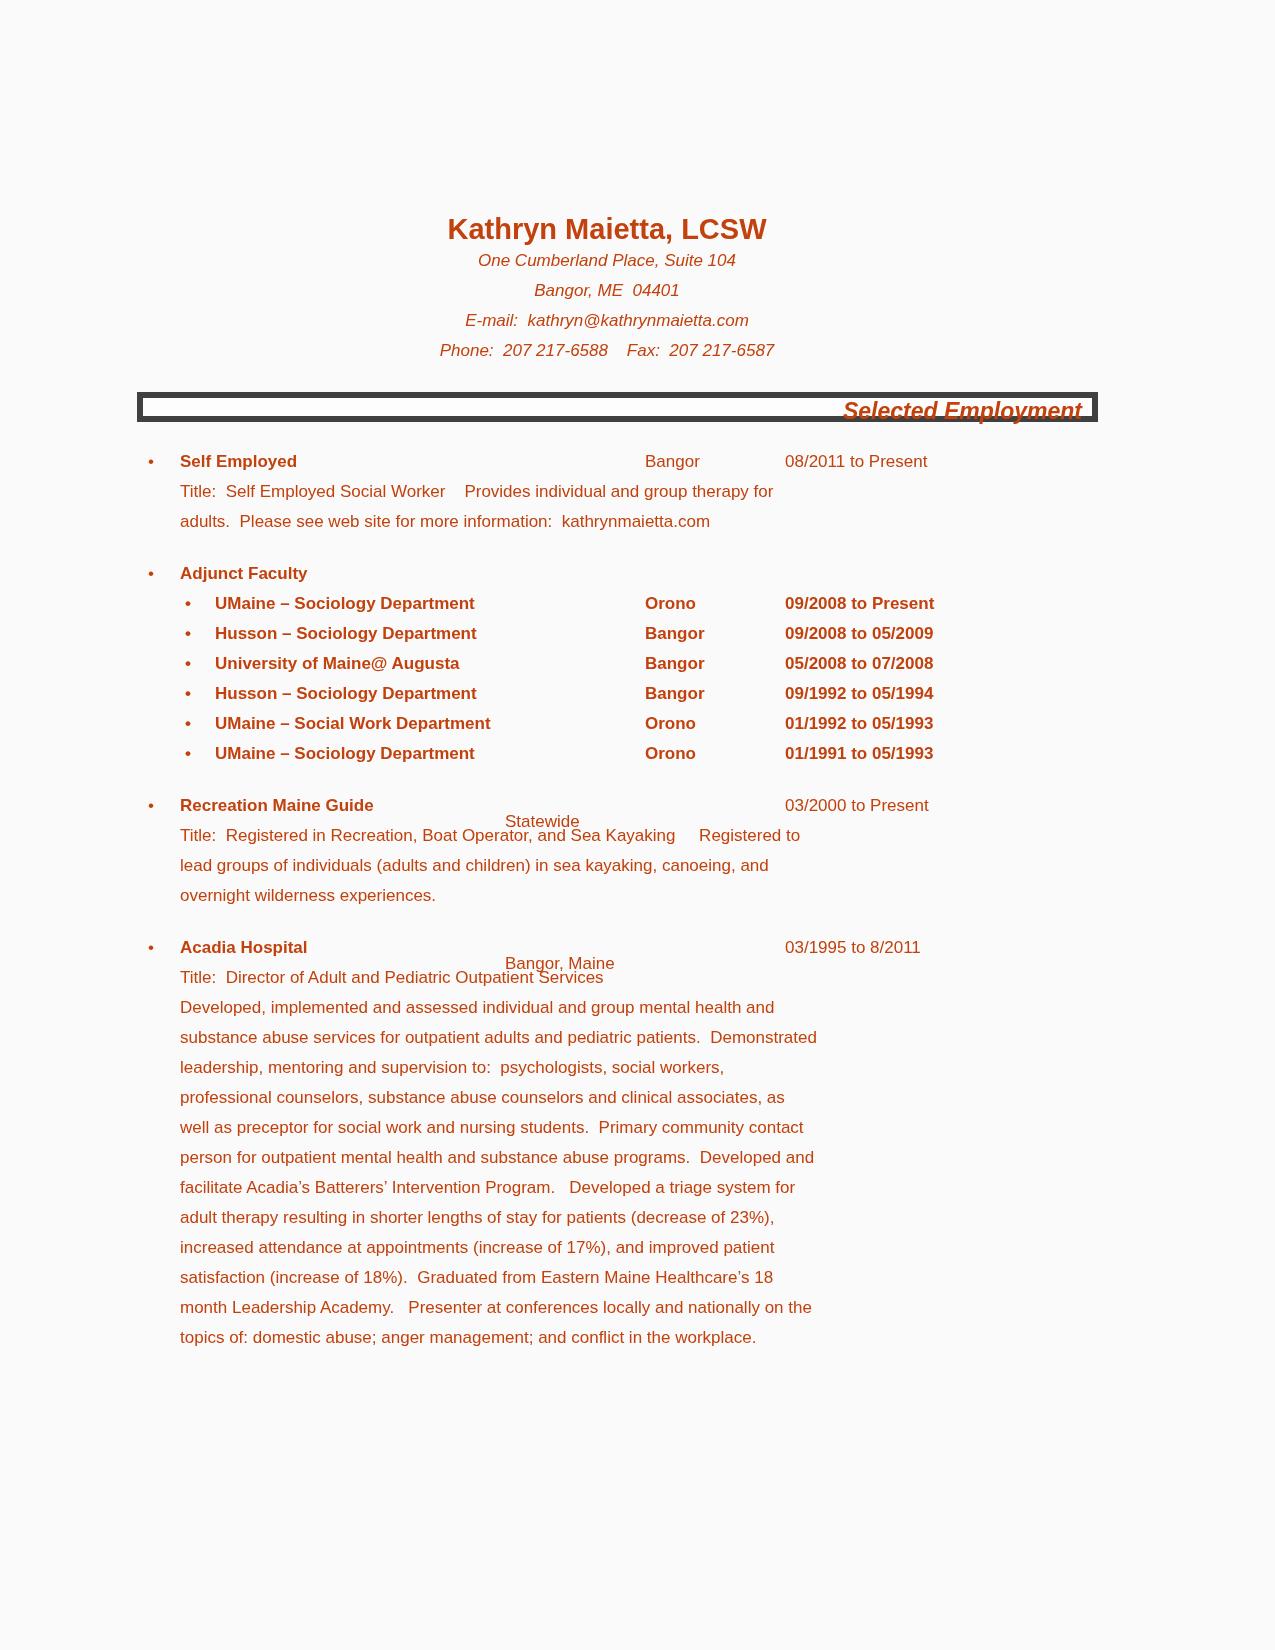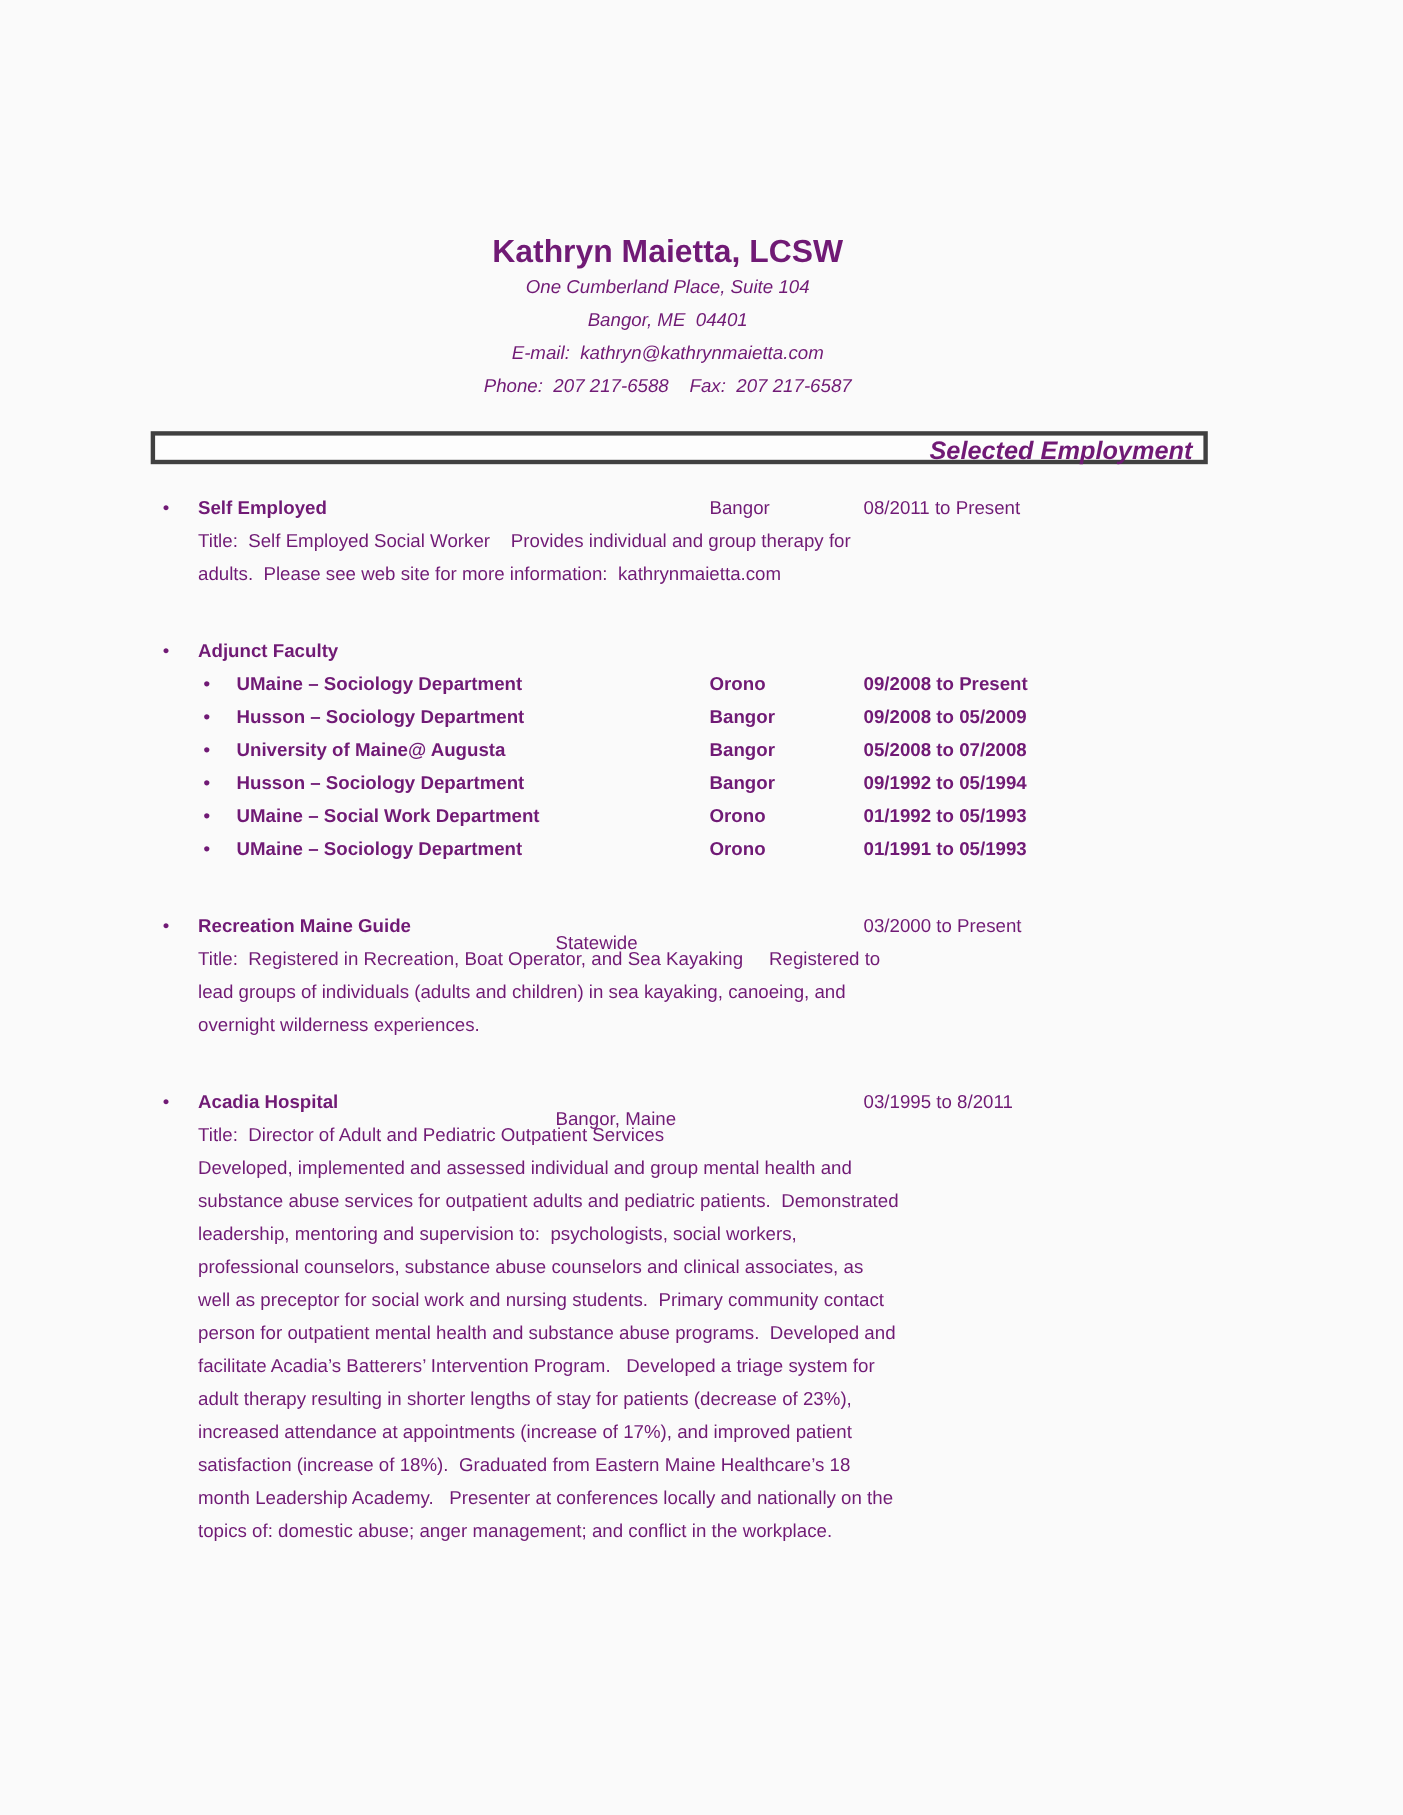--- a/index.html
+++ b/index.html
@@ -1,21 +1,21 @@
 <!DOCTYPE html>
 <html><head>
 <meta charset="utf-8">
 <style>
   html, body { margin: 0; padding: 0; }
   .page {
     position: relative;
     width: 1275px;
     height: 1650px;
     background: #fafafa;
-    color: #701a75;
+    color: #c2410c;
     font-family: "Liberation Sans", "DejaVu Sans", sans-serif;
     overflow: hidden;
   }
   [data-bind] { white-space: pre-wrap; }
 
   
   .header {
     position: absolute;
     left: 107px;
     top: 212px;
@@ -26,21 +26,21 @@
   .header .hline { font-size: 17px; line-height: 30px; font-style: italic; }
 
   
   .section-box {
     position: absolute;
     left: 137px;
     top: 392px;
     width: 961px;
     height: 30px;
     box-sizing: border-box;
-    border: 4px solid #404040;
+    border: 6px solid #404040;
     background: #fdfdfd;
     text-align: right;
   }
   .section-box .stitle {
     display: block;
     font-size: 23px;
     font-weight: bold;
     font-style: italic;
     line-height: 26px;
     padding-right: 10px;
@@ -48,21 +48,21 @@
 
   
   .employment {
     position: absolute;
     left: 148px;
     top: 447px;
     width: 950px;
     font-size: 17px;
     line-height: 30px;
   }
-  .group { margin-top: 40px; }
+  .group { margin-top: 22px; }
   .row  { position: relative; }
   .main { padding-left: 32px; }
   .sub  { padding-left: 67px; font-weight: bold; }
   .bulleted::before {
     content: "\2022";
     position: absolute;
     left: 0;
     top: 0;
   }
   .sub.bulleted::before { left: 37px; }

